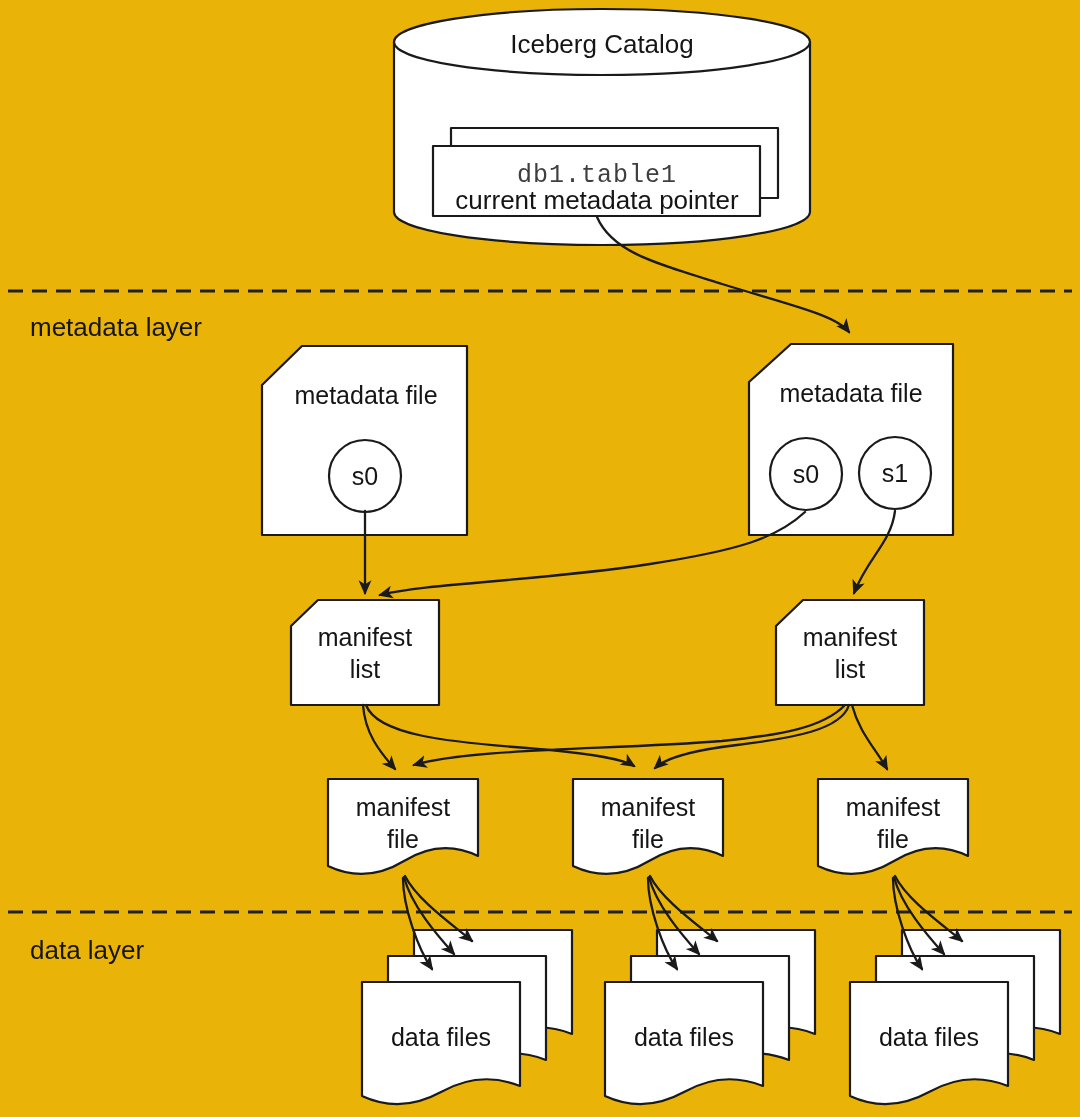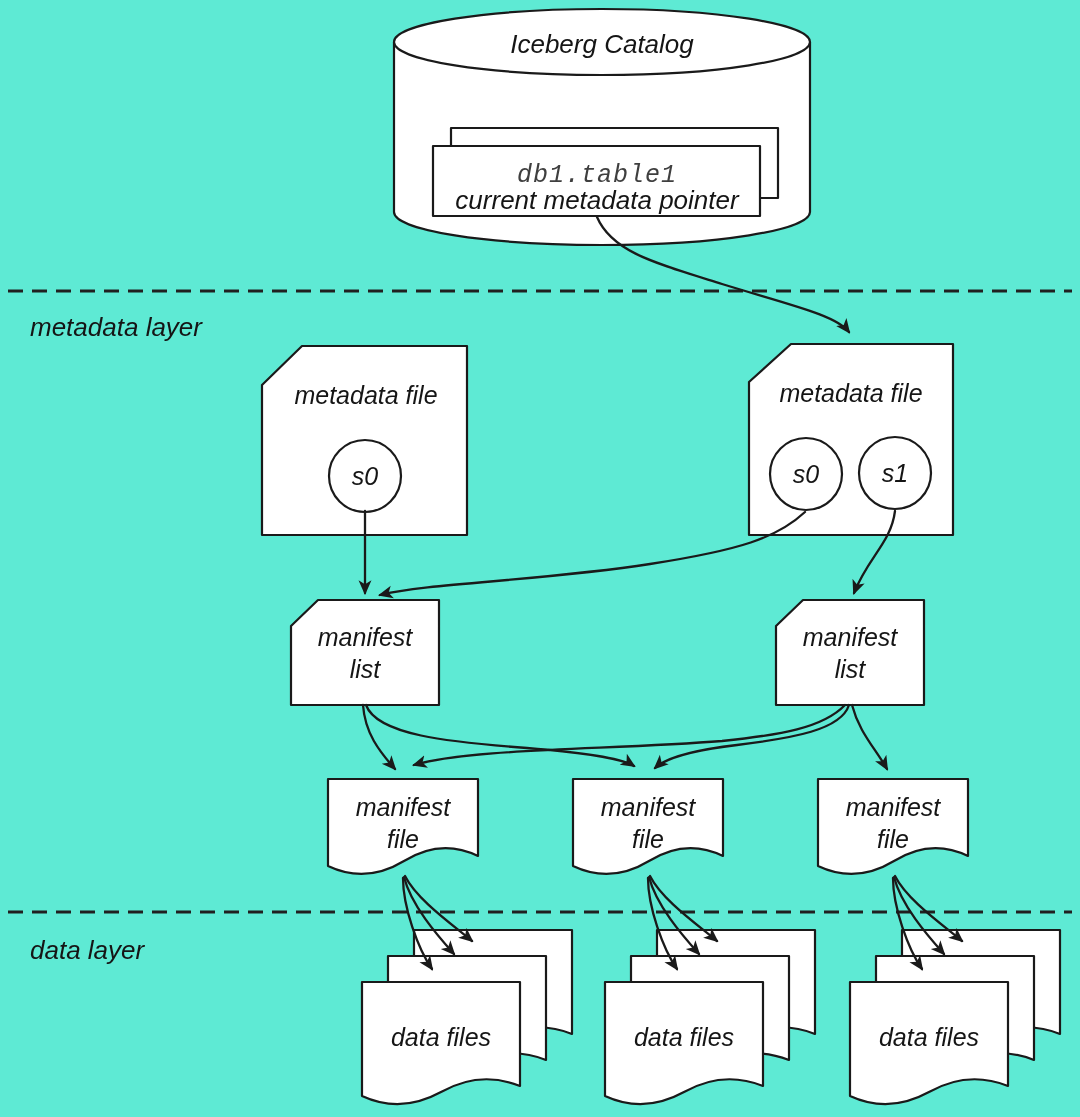--- a/index.html
+++ b/index.html
@@ -7,22 +7,21 @@
     padding: 0;
     background: #ffffff;
     width: 1080px;
     height: 1117px;
     font-family: "Liberation Sans", sans-serif;
   }
   #diagram-root {
     position: relative;
     width: 1080px;
     height: 1117px;
-    background: #5eead4;
-    font-style: italic;
+    background: #eab308;
   }
   svg { display: block; }
   .shape {
     fill: #ffffff;
     stroke: #1a1a1a;
     stroke-width: 2.2;
     stroke-linejoin: round;
   }
   .edge {
     fill: none;

